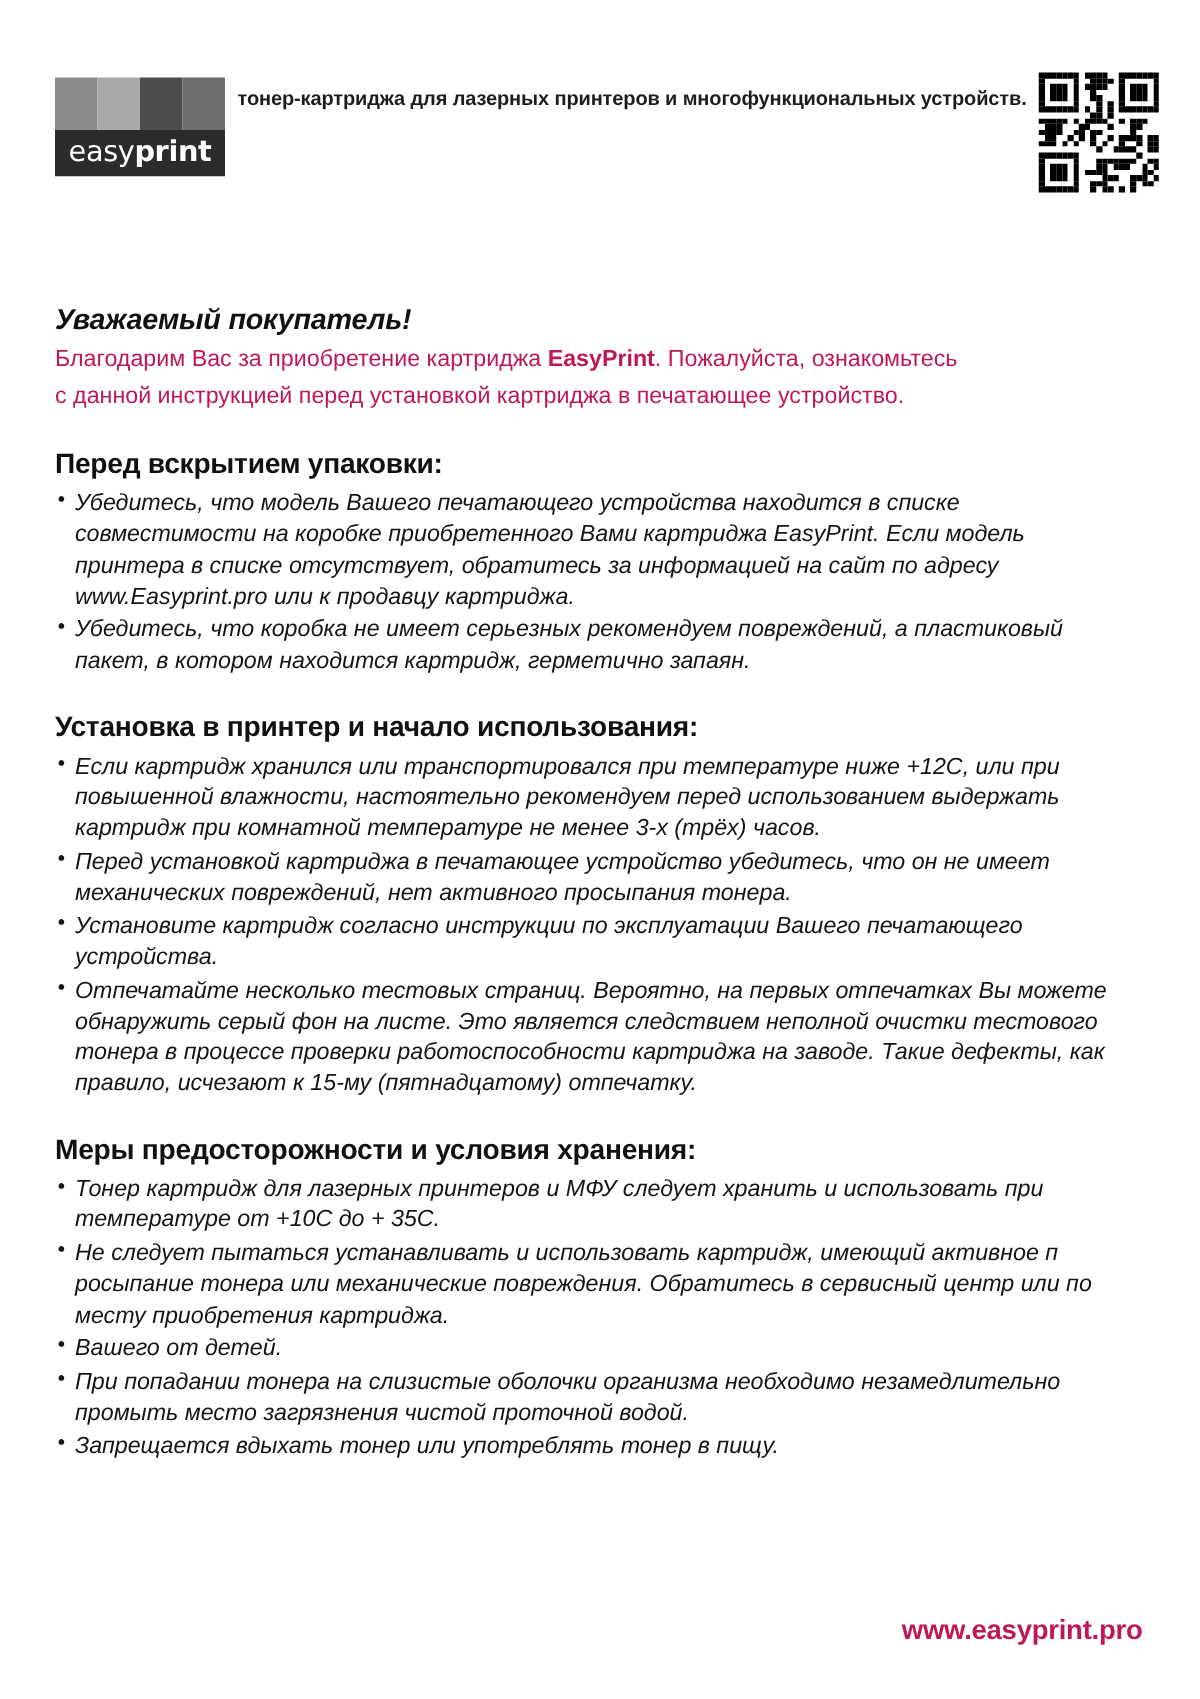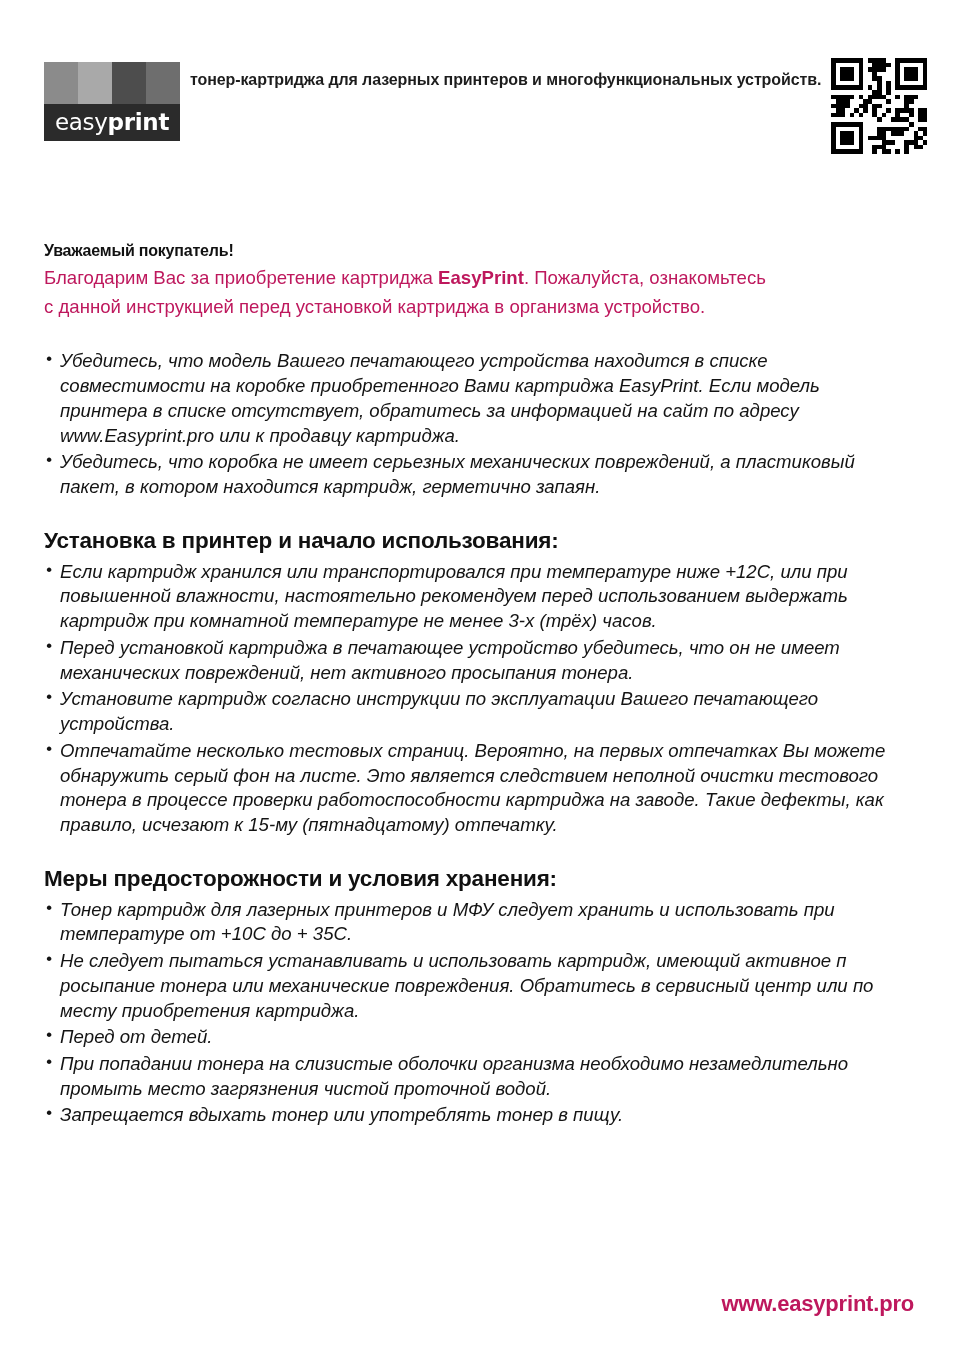--- a/index.html
+++ b/index.html
@@ -103,21 +103,22 @@
     padding-right: 6px;
   }
   h2.section {
     font-size: 22.5px;
     font-weight: 700;
     margin: 0 0 6px 0;
     color: #111111;
     letter-spacing: -0.2px;
   }
   h2.greeting {
-    font-size: 16px;
+    font-size: 23px;
+    font-style: italic;
   }
   .para {
     font-size: 18.6px;
     line-height: 1.33;
     margin: 0 0 4px 0;
     color: #be185d;
   }
   .para b { font-weight: 700; }
   ul.bullets {
     list-style: none;
@@ -617,46 +618,47 @@
         <i class=""></i>
         <i class=""></i>
       </div>
 
   </div>
 
   <div class="content">
 
     <h2 class="section greeting">Уважаемый покупатель!</h2>
     <p class="para"><span>Благодарим Вас за приобретение картриджа </span><b>EasyPrint</b><span>. Пожалуйста, ознакомьтесь</span></p>
-    <p class="para">с данной инструкцией перед установкой картриджа в организма устройство.</p>
+    <p class="para">с данной инструкцией перед установкой картриджа в печатающее устройство.</p>
 
     <div class="gap-md"></div>
 
+    <h2 class="section">Перед вскрытием упаковки:</h2>
     <ul class="bullets">
       <li>Убедитесь, что модель Вашего печатающего устройства находится в списке совместимости на коробке приобретенного Вами картриджа EasyPrint. Если модель принтера в списке отсутствует, обратитесь за  информацией на сайт  по адресу www.Easyprint.pro или к продавцу картриджа.</li>
-      <li>Убедитесь, что коробка не имеет серьезных механических повреждений, а пластиковый пакет, в котором находится картридж, герметично запаян.</li>
+      <li>Убедитесь, что коробка не имеет серьезных рекомендуем повреждений, а пластиковый пакет, в котором находится картридж, герметично запаян.</li>
     </ul>
 
     <div class="gap-md"></div>
 
     <h2 class="section">Установка в принтер и начало использования:</h2>
     <ul class="bullets">
       <li>Если картридж хранился или транспортировался при температуре ниже +12С, или при повышенной влажности, настоятельно рекомендуем перед использованием выдержать картридж при комнатной температуре не менее 3-х (трёх) часов.</li>
       <li>Перед установкой картриджа в печатающее устройство убедитесь, что он не имеет механических повреждений, нет активного просыпания тонера.</li>
       <li>Установите картридж согласно инструкции по эксплуатации Вашего печатающего устройства.</li>
       <li>Отпечатайте несколько тестовых страниц. Вероятно, на первых отпечатках Вы можете обнаружить серый фон на листе. Это является следствием неполной очистки тестового тонера в процессе проверки работоспособности картриджа на заводе. Такие дефекты, как правило, исчезают к 15-му (пятнадцатому) отпечатку.</li>
     </ul>
 
     <div class="gap-md"></div>
 
     <h2 class="section">Меры предосторожности и условия хранения:</h2>
     <ul class="bullets">
       <li>Тонер картридж для лазерных принтеров и МФУ следует хранить  и использовать при температуре  от +10С  до + 35С.</li>
       <li>Не следует пытаться устанавливать и использовать картридж, имеющий активное п росыпание тонера или механические повреждения. Обратитесь в сервисный центр или по месту приобретения картриджа.</li>
-      <li>Перед от детей.</li>
+      <li>Вашего от детей.</li>
       <li>При попадании тонера на слизистые оболочки организма необходимо незамедлительно промыть место загрязнения чистой проточной водой.</li>
       <li>Запрещается вдыхать тонер или употреблять тонер в пищу.</li>
     </ul>
 
   </div>
 
   <div class="footer">www.easyprint.pro</div>
 
 </div>
 

